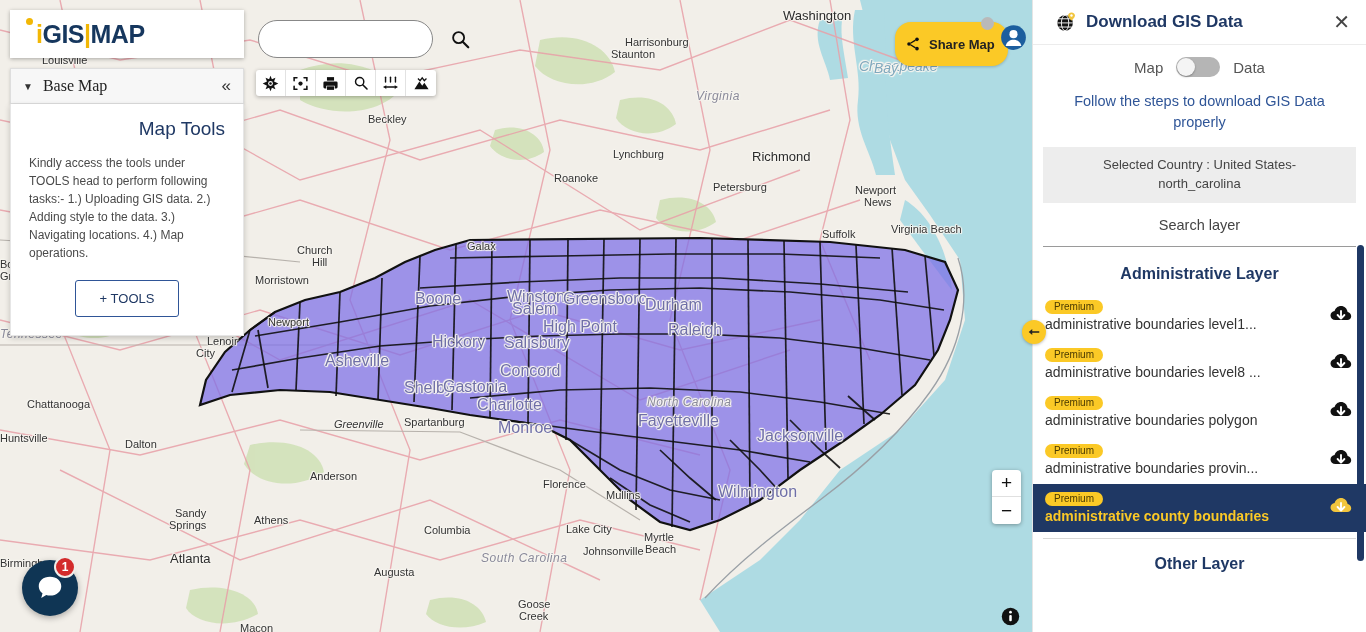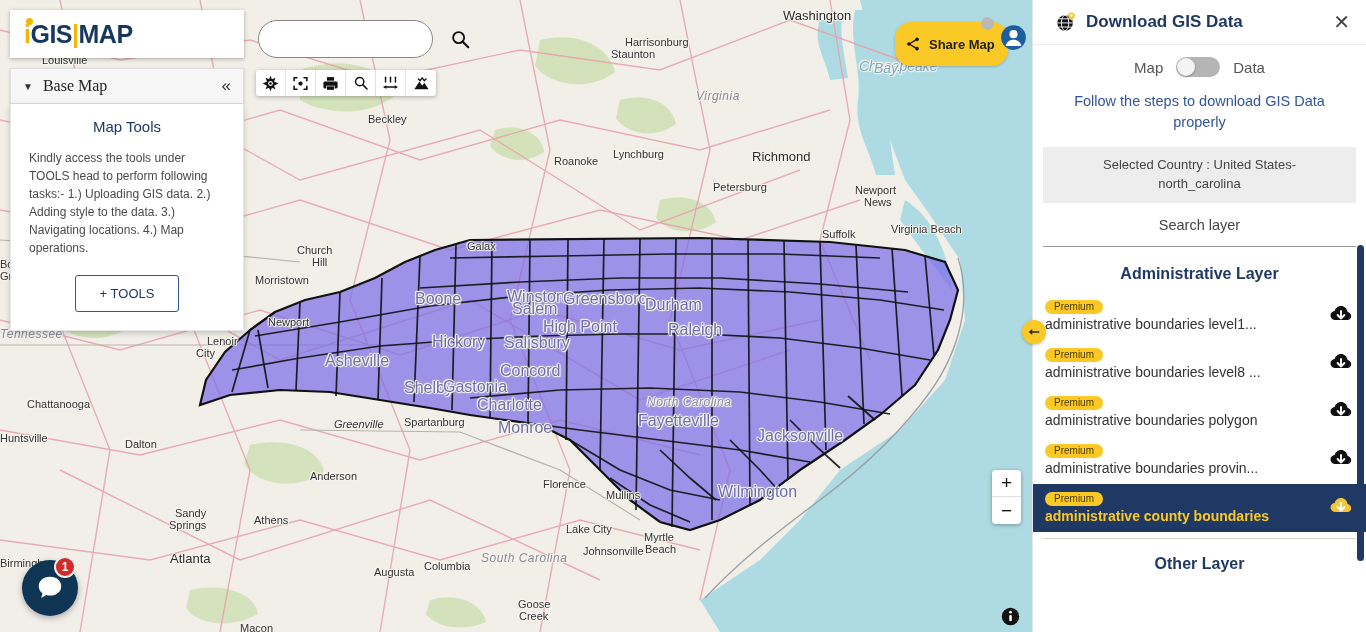--- a/index.html
+++ b/index.html
@@ -25,21 +25,21 @@
   .map-label.city { font-size: 11px; color: #333; }
   .map-label.city-lg { font-size: 13px; color: #2b2b2b; }
   .map-label.state { font-size: 12px; font-style: italic; color: #8a8a9a; letter-spacing: .5px; }
   .map-label.water { font-size: 14px; font-style: italic; color: #7fa8bd; }
   .map-label.onpoly { color: #6f6fa8; }
 
   
   #logo-box {
     position: absolute; left: 10px; top: 10px; width: 234px; height: 48px;
     background: #fff; box-shadow: 0 1px 4px rgba(0,0,0,.3); z-index: 40;
-    display: flex; align-items: center; padding-left: 14px;
+    display: flex; align-items: center; padding-left: 26px;
   }
   #logo-text { font-size: 25px; font-weight: bold; letter-spacing: -.5px; line-height: 1; }
   #logo-text .i { color: #f2b705; }
   #logo-text .gis { color: #16375e; }
   #logo-text .bar { color: #f2b705; }
   #logo-pin { position: absolute; left: 16px; top: 8px; width: 7px; height: 7px;
     border-radius: 50%; background: #f2b705; }
 
   
   #left-panel { position: absolute; left: 10px; top: 68px; width: 234px; z-index: 35; }
@@ -50,21 +50,21 @@
   }
   #basemap-caret { font-size: 10px; color: #333; margin-right: 10px; }
   #basemap-label { font-family: "Liberation Serif", serif; font-size: 16px; color: #222; flex: 1; }
   #basemap-collapse { font-size: 17px; color: #333; cursor: pointer; }
 
   #maptools-card {
     background: #fff; border: 1px solid #e6e6e6; border-top: none;
     box-shadow: 0 2px 6px rgba(0,0,0,.2); padding: 14px 18px 18px;
   }
   #maptools-title {
-    text-align: center; font-size: 15px; color: #1f3864; font-weight: normal;
+    text-align: right; font-size: 19px; color: #1f3864; font-weight: normal;
     margin-bottom: 14px;
   }
   #maptools-desc { font-size: 12px; color: #4a4a4a; line-height: 1.5; }
   #tools-btn-wrap { display: flex; justify-content: center; margin-top: 18px; }
   #tools-btn {
     border: 1px solid #2f5597; background: #fff; color: #1f3864;
     padding: 10px 24px; font-size: 13px; border-radius: 3px; cursor: pointer;
     font-family: "Liberation Sans", sans-serif;
   }
 
@@ -326,21 +326,21 @@
         <div class="map-label city-lg" style="left: 783px; top: 8px;">Washington</div>
         <div class="map-label city" style="left: 625px; top: 36px;">Harrisonburg</div>
         <div class="map-label city" style="left: 42px; top: 54px;">Louisville</div>
         <div class="map-label city" style="left: 611px; top: 48px;">Staunton</div>
         <div class="map-label state" style="left: 696px; top: 89px;">Virginia</div>
         <div class="map-label water" style="left: 859px; top: 58px;">Chesapeake</div>
         <div class="map-label water" style="left: 874px; top: 60px;">Bay</div>
         <div class="map-label city" style="left: 368px; top: 113px;">Beckley</div>
         <div class="map-label city" style="left: 613px; top: 148px;">Lynchburg</div>
         <div class="map-label city-lg" style="left: 752px; top: 149px;">Richmond</div>
-        <div class="map-label city" style="left: 554px; top: 155px;">Roanoke</div>
+        <div class="map-label city" style="left: 554px; top: 172px;">Roanoke</div>
         <div class="map-label city" style="left: 713px; top: 181px;">Petersburg</div>
         <div class="map-label city" style="left: 855px; top: 184px;">Newport</div>
         <div class="map-label city" style="left: 864px; top: 196px;">News</div>
         <div class="map-label city" style="left: 822px; top: 228px;">Suffolk</div>
         <div class="map-label city" style="left: 873px; top: 223px; margin-left: 18px;">Virginia Beach</div>
         <div class="map-label city" style="left: 467px; top: 240px;">Galax</div>
         <div class="map-label city" style="left: 297px; top: 244px;">Church</div>
         <div class="map-label city" style="left: 312px; top: 256px;">Hill</div>
         <div class="map-label city" style="left: 0px; top: 258px;">Bowling</div>
         <div class="map-label city" style="left: 0px; top: 270px;">Green</div>
@@ -375,21 +375,21 @@
         <div class="map-label city" style="left: 125px; top: 438px;">Dalton</div>
         <div class="map-label city" style="left: 0px; top: 432px;">Huntsville</div>
         <div class="map-label onpoly" style="left: 757px; top: 427px;">Jacksonville</div>
         <div class="map-label city" style="left: 310px; top: 470px;">Anderson</div>
         <div class="map-label city" style="left: 543px; top: 478px;">Florence</div>
         <div class="map-label city" style="left: 606px; top: 489px;">Mullins</div>
         <div class="map-label onpoly" style="left: 718px; top: 483px;">Wilmington</div>
         <div class="map-label city" style="left: 175px; top: 507px;">Sandy</div>
         <div class="map-label city" style="left: 169px; top: 519px;">Springs</div>
         <div class="map-label city" style="left: 254px; top: 514px;">Athens</div>
-        <div class="map-label city" style="left: 424px; top: 524px; margin-top: 36px;">Columbia</div>
+        <div class="map-label city" style="left: 424px; top: 524px;">Columbia</div>
         <div class="map-label city" style="left: 566px; top: 523px;">Lake City</div>
         <div class="map-label city" style="left: 644px; top: 531px;">Myrtle</div>
         <div class="map-label city" style="left: 645px; top: 543px;">Beach</div>
         <div class="map-label city" style="left: 583px; top: 545px;">Johnsonville</div>
         <div class="map-label state" style="left: 481px; top: 551px;">South Carolina</div>
         <div class="map-label city-lg" style="left: 170px; top: 551px;">Atlanta</div>
         <div class="map-label city" style="left: 374px; top: 566px;">Augusta</div>
         <div class="map-label city" style="left: 518px; top: 598px;">Goose</div>
         <div class="map-label city" style="left: 519px; top: 610px;">Creek</div>
         <div class="map-label city" style="left: 240px; top: 622px;">Macon</div>

